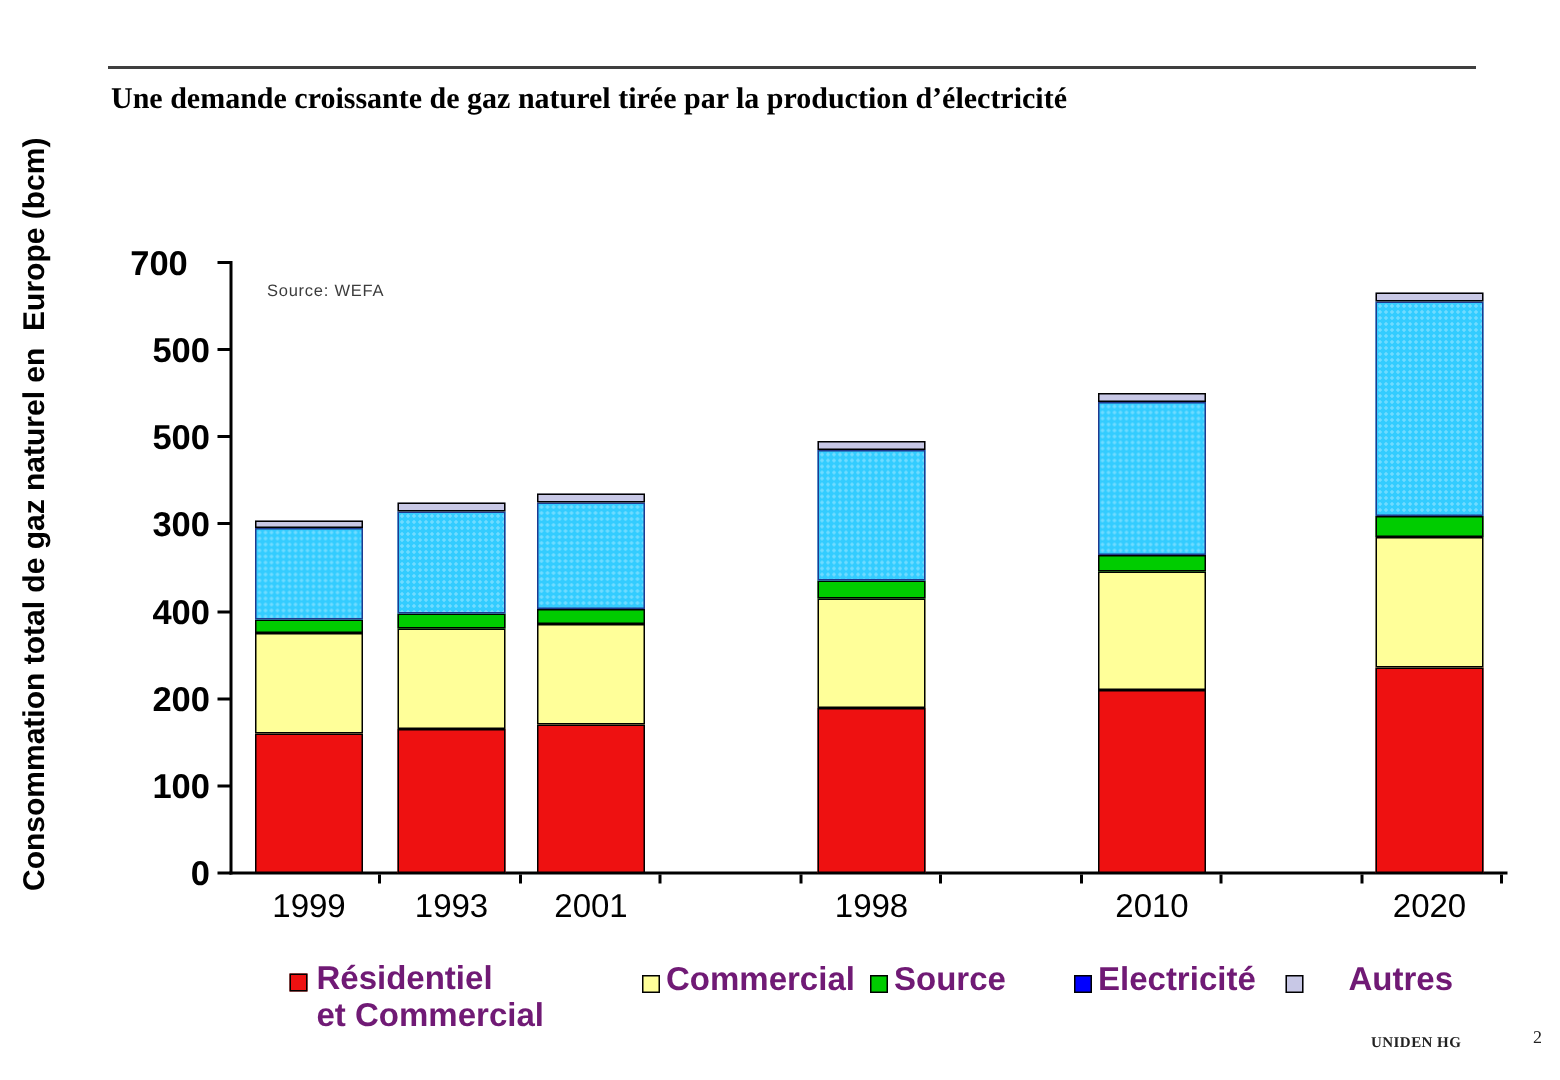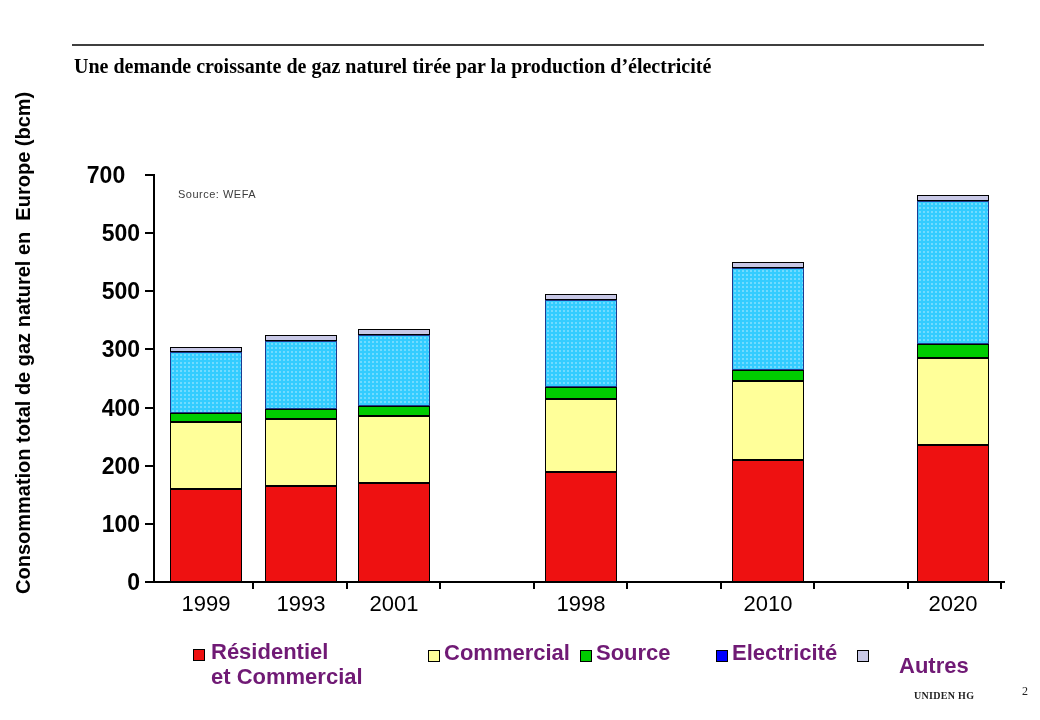--- a/index.html
+++ b/index.html
@@ -122,19 +122,19 @@
     <span class="lgd-sq" style="left: 428px; top: 650px; background-color: rgb(255, 255, 153);"></span>
     <span class="lgd-label" style="left:444px;top:640px;">Commercial</span>
 
     <span class="lgd-sq" style="left: 580px; top: 650px; background-color: rgb(0, 204, 0);"></span>
     <span class="lgd-label" style="left:596px;top:640px;">Source</span>
 
     <span class="lgd-sq" style="left: 716px; top: 650px; background-color: rgb(0, 0, 255);"></span>
     <span class="lgd-label" style="left:732px;top:640px;">Electricité</span>
 
     <span class="lgd-sq" style="left: 857px; top: 650px; background-color: rgb(200, 200, 230);"></span>
-    <span class="lgd-label" style="left:899px;top:640px;margin-top:13px;">Autres</span>
+    <span class="lgd-label" style="left:899px;top:640px;">Autres</span>
   </div>
 
   <div class="footer-org">UNIDEN HG</div>
   <div class="footer-page">2</div>
 
 </div>
 
 </body></html>

